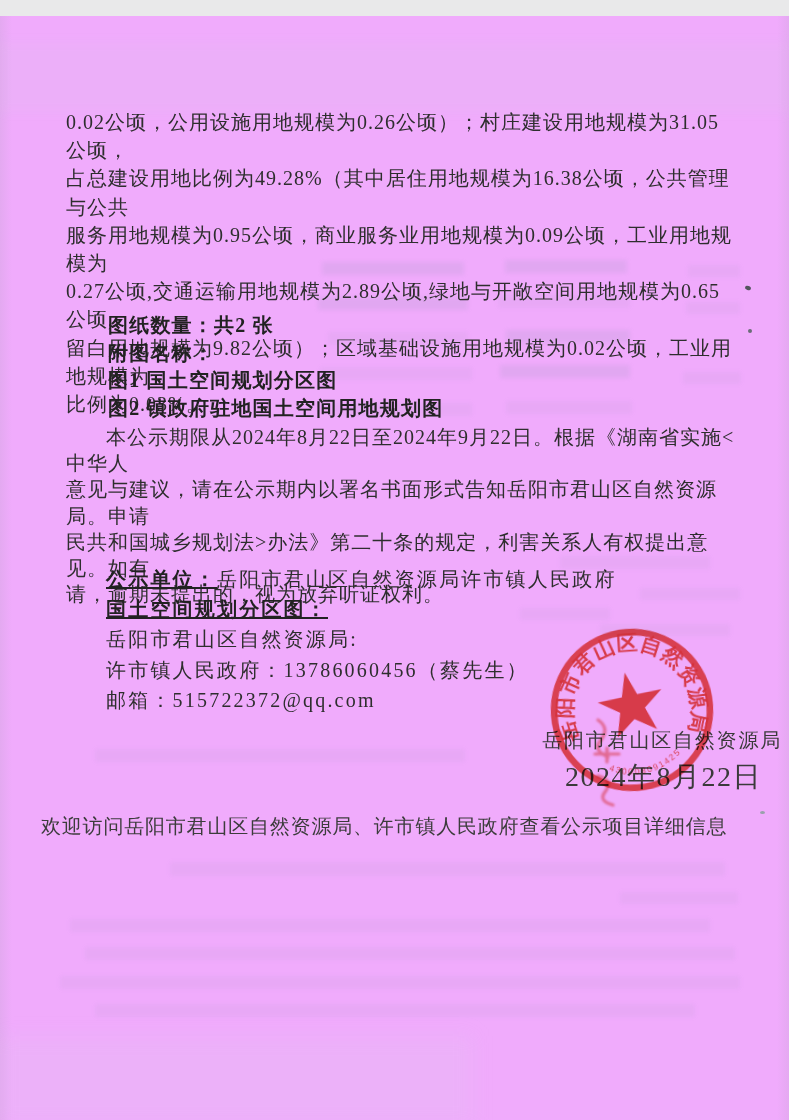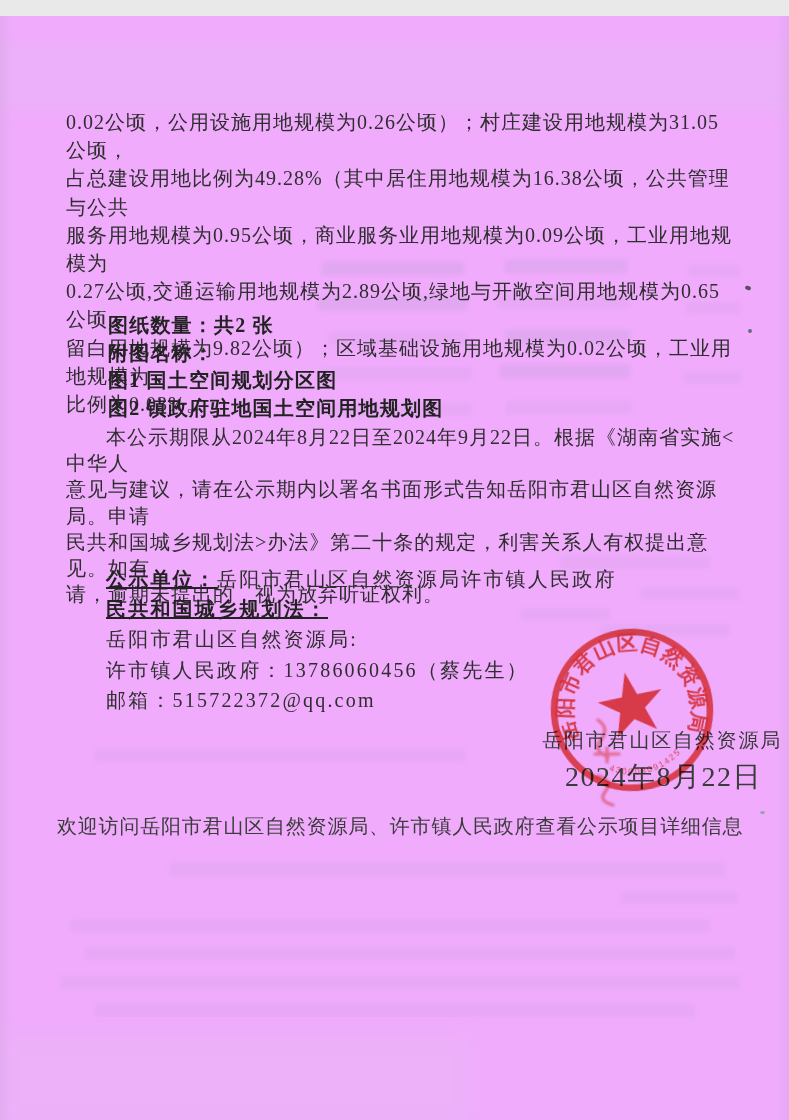--- a/index.html
+++ b/index.html
@@ -22,21 +22,21 @@
   .para{position:absolute;font-size:20px;line-height:28.2px;letter-spacing:1px;color:#2e2e2e;}
   .para1{left:66px;top:92px;width:672px;}
   .para2{left:66px;top:408px;width:672px;line-height:26.2px;}
   .para2 div:first-child{text-indent:2em;}
   .boldlist{position:absolute;left:108px;top:296px;font-size:20px;line-height:27.6px;letter-spacing:1.2px;font-weight:bold;color:#222;}
   .contact{position:absolute;left:106px;top:548px;font-size:20px;line-height:30.2px;letter-spacing:2.2px;color:#2e2e2e;width:560px;}
   .contact .b{font-weight:bold;color:#222;text-decoration:underline;}
   .gap{display:inline-block;width:42px;}
   .sig-org{position:absolute;left:520px;top:711px;width:262px;text-align:right;font-size:20px;letter-spacing:1.8px;color:#3a3a3a;}
   .sig-date{position:absolute;left:520px;top:742px;width:242px;text-align:right;font-size:28px;letter-spacing:1.5px;color:#3a3a3a;}
-  .footer-note{position:absolute;left:57px;top:797px;font-size:20px;letter-spacing:.8px;color:#3c3c3c;}
+  .footer-note{position:absolute;left:41px;top:797px;font-size:20px;letter-spacing:.8px;color:#3c3c3c;}
   
   .seal{position:absolute;left:537px;top:599px;width:190px;height:190px;
     mix-blend-mode:multiply;opacity:.93;filter:blur(.4px);transform:rotate(-4deg);pointer-events:none;}
   .seal-smudge{position:absolute;left:588px;top:698px;width:42px;height:95px;opacity:.5;filter:blur(1.1px);mix-blend-mode:multiply;pointer-events:none;}
   .speck{position:absolute;border-radius:50%;pointer-events:none;}
 </style>
 </head>
 <body>
 
 <div class="page">
@@ -91,21 +91,21 @@
 
   <div class="para para2">
       <div>本公示期限从2024年8月22日至2024年9月22日。根据《湖南省实施&lt;中华人</div>
       <div>意见与建议，请在公示期内以署名书面形式告知岳阳市君山区自然资源局。申请</div>
       <div>民共和国城乡规划法&gt;办法》第二十条的规定，利害关系人有权提出意见。如有</div>
       <div>请，逾期未提出的，视为放弃听证权利。</div>
     </div>
 
   <div class="contact">
     <div><span class="b">公示单位：</span><span>岳阳市君山区自然资源局许市镇人民政府</span></div>
-    <div class="b">民共和国城乡规划法：</div>
+    <div class="b">国土空间规划分区图：</div>
     <div>岳阳市君山区自然资源局:</div>
     <div>许市镇人民政府：13786060456（蔡先生）</div>
     <div>邮箱：515722372@qq.com</div>
   </div>
 
   <div class="sig-org">岳阳市君山区自然资源局</div>
   <div class="sig-date">2024年8月22日</div>
 
   <div class="footer-note">欢迎访问岳阳市君山区自然资源局、许市镇人民政府查看公示项目详细信息</div>
 

